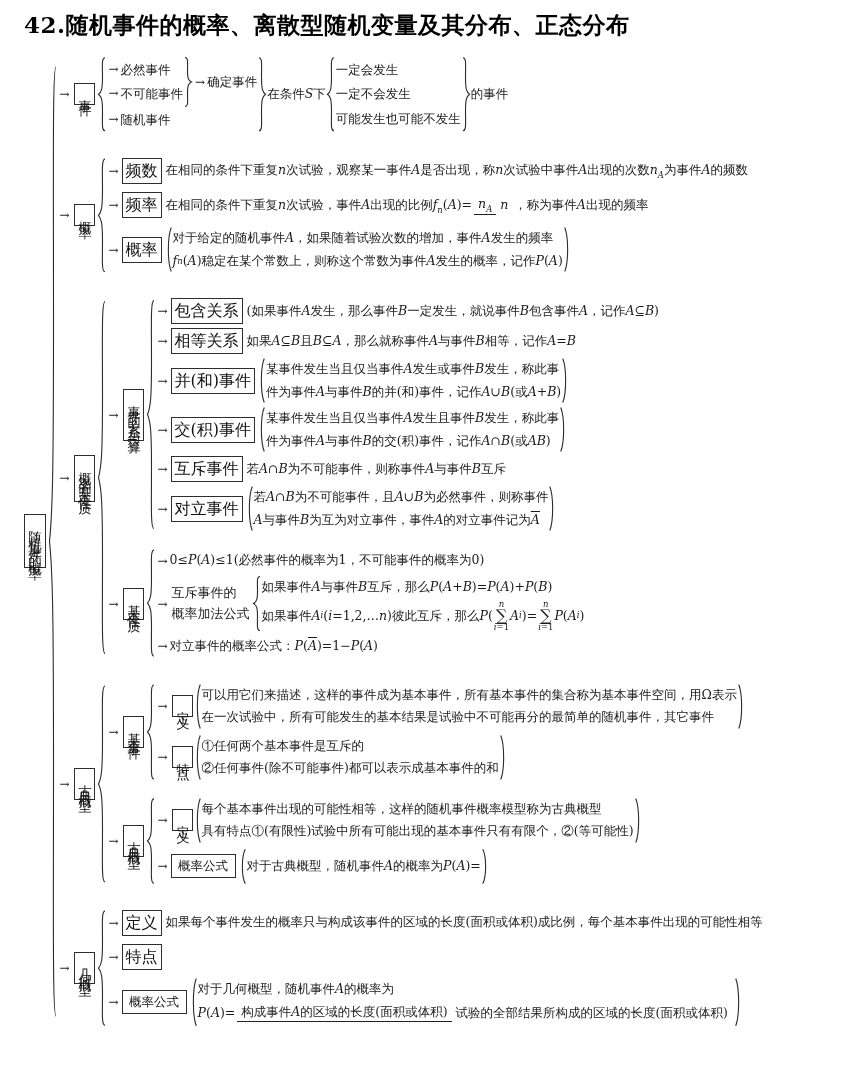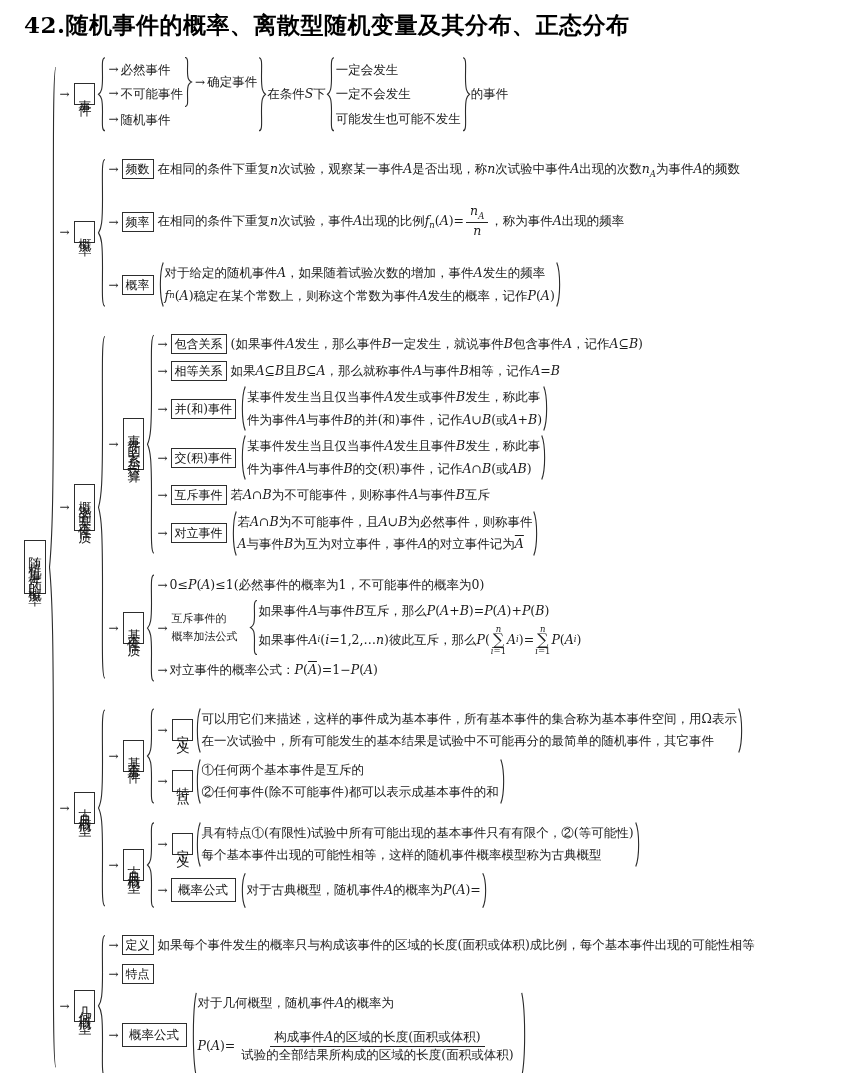--- a/index.html
+++ b/index.html
@@ -8,35 +8,35 @@
   .page{width:852px;min-height:1073px;background:#fff;padding:8px 4px 10px 22px;overflow:hidden}
   .title{font-size:23px;font-weight:bold;letter-spacing:.5px;margin:2px 0 16px 2px;color:#000}
   .grp{display:flex;align-items:stretch}
   .mid{display:flex;align-items:center;flex:none}
   .col{display:flex;flex-direction:column;justify-content:center;flex:none}
   .line{display:flex;align-items:center;white-space:nowrap;line-height:1.8;font-size:12.5px}
   .txt{white-space:nowrap;font-size:12.5px;line-height:1.8}
   .arrow{display:flex;align-items:center;flex:none;font-size:12px;padding:0 2px;color:#222}
   .vbox{writing-mode:vertical-rl;text-orientation:upright;border:1.5px solid #2d2d2d;padding:5px 2px;margin:0 2px;font-size:13px;line-height:1.15;letter-spacing:5px;align-self:center;white-space:nowrap;color:#111}
   .root{font-size:13.5px;letter-spacing:6px}
-  .tag{border:1px solid #2d2d2d;padding:0 3px;margin:0 4px 0 1px;flex:none;align-self:center;white-space:nowrap;font-size:12px;line-height:1.5;color:#111}
+  .tag{border:1px solid #2d2d2d;padding:0 3px;margin:0 4px 0 1px;flex:none;align-self:center;white-space:nowrap;font-size:16px;line-height:1.5;color:#111}
   .tag2{border:1px solid #2d2d2d;width:65px;text-align:center;line-height:1.4;padding:2px 1px;margin:0 4px 0 1px;flex:none;align-self:center;font-size:12.5px;color:#111}
-  .lbl2{font-size:11px;line-height:1.6;margin:0 11px 0 2px;white-space:nowrap}
+  .lbl2{font-size:13px;line-height:1.6;margin:0 2px 0 2px;white-space:nowrap}
   .br{flex:none;width:10px;align-self:stretch;min-height:16px}
   .br.paren{width:7px}
   .br svg{display:block;width:100%;height:100%}
   .branches>.branch+.branch{margin-top:26px}
   .sub+.sub{margin-top:18px}
   .g2>*+*{margin-top:2px}
   .g4>*+*{margin-top:4px}
   .g6>*+*{margin-top:6px}
   .g8>*+*{margin-top:8px}
   i{font-family:"DejaVu Serif","Liberation Serif",serif}
   sub{font-size:8.5px}
-  .frac{display:inline-flex;flex-direction:column;align-items:center;vertical-align:middle;line-height:1.35;margin:14px 2px;text-align:right}
+  .frac{display:inline-flex;flex-direction:row;align-items:center;vertical-align:middle;line-height:1.35;margin:4px 2px;text-align:right}
   .frac .ft{border-bottom:1px solid #222;padding:0 4px}
   .frac .fb{padding:0 4px}
   .sum{display:inline-flex;flex-direction:column;align-items:center;vertical-align:middle;line-height:1;margin:0 1px}
   .sum .s-t,.sum .s-b{font-size:8.5px;line-height:1}
   .sum .s-m{font-size:16px;line-height:.85}
   .ol{text-decoration:overline}
 </style>
 </head>
 <body>
 
@@ -407,22 +407,22 @@
                 <div class="mid arrow">→</div>
                 <div class="mid">
                     <div class="vbox">定义</div>
                   </div>
                 <span class="br paren">
                     <svg viewBox="0 0 20 100" preserveAspectRatio="none">
                       <path d="M15,1 C4,22 4,78 15,99" fill="none" stroke="#2b2b2b" stroke-width="1.1" vector-effect="non-scaling-stroke"></path>
                     </svg>
                   </span>
                 <div class="col">
+                  <div class="line">每个基本事件出现的可能性相等，这样的随机事件概率模型称为古典概型</div>
                   <div class="line">具有特点①(有限性)试验中所有可能出现的基本事件只有有限个，②(等可能性)</div>
-                  <div class="line">每个基本事件出现的可能性相等，这样的随机事件概率模型称为古典概型</div>
                 </div>
                 <span class="br paren">
                     <svg viewBox="0 0 20 100" preserveAspectRatio="none">
                       <path d="M5,1 C16,22 16,78 5,99" fill="none" stroke="#2b2b2b" stroke-width="1.1" vector-effect="non-scaling-stroke"></path>
                     </svg>
                   </span>
               </div>
               <div class="grp">
                 <div class="mid arrow">→</div>
                 <div class="tag2">概率公式</div>

